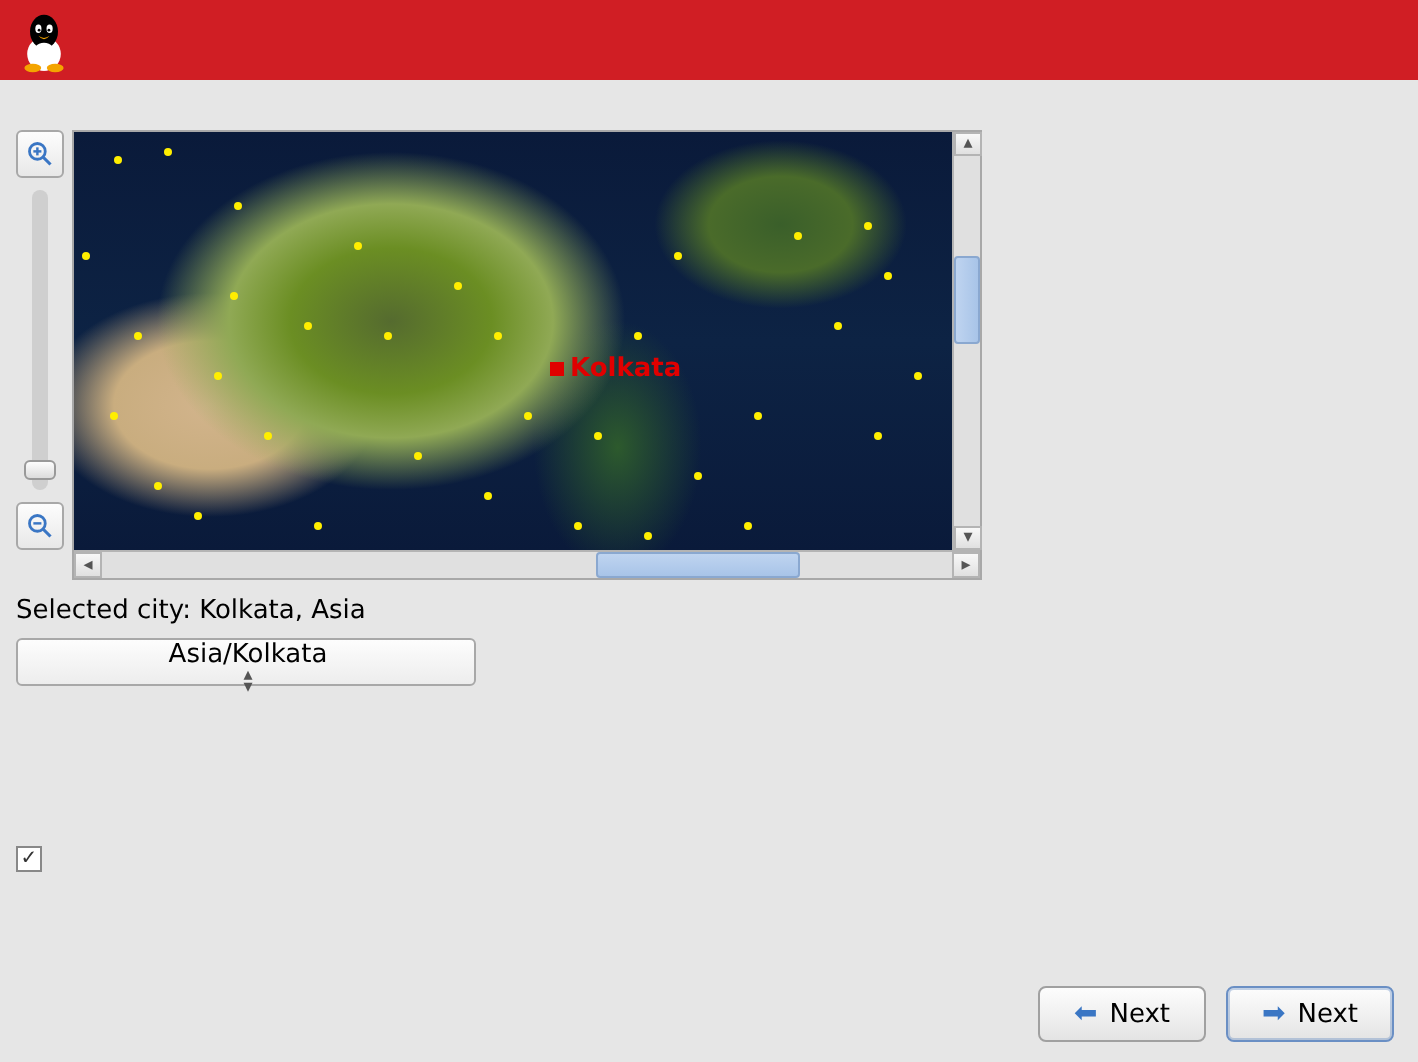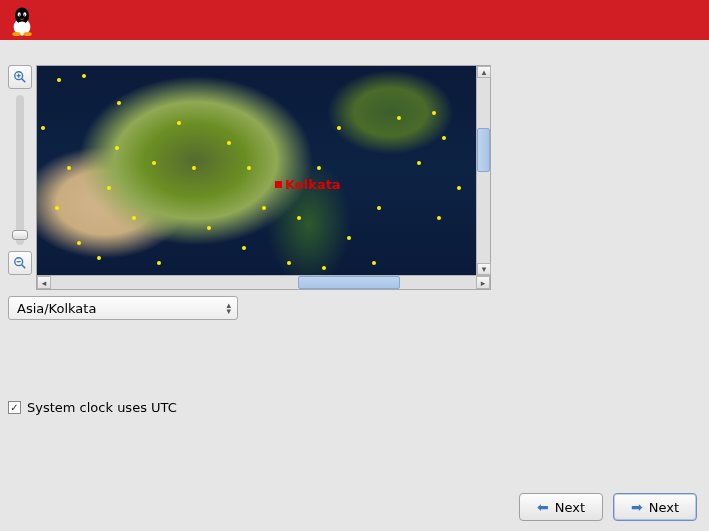--- a/index.html
+++ b/index.html
@@ -173,20 +173,21 @@
     width: 230px;
     height: 24px;
     border: 1px solid #a8a8a8;
     border-radius: 3px;
     background: linear-gradient(#fdfdfd,#ededed);
     display: flex;
     align-items: center;
     justify-content: space-between;
     padding: 0 6px 0 8px;
     cursor: pointer;
+    flex-direction: column;
   }
   .combo .spin {
     font-size: 9px;
     line-height: 6px;
     color: #555;
     display: flex;
     flex-direction: column;
   }
   .utc-row {
     margin-top: 80px;
@@ -326,32 +327,32 @@
       <div class="hscroll">
         <div class="scroll-arrow">◂</div>
         <div class="hscroll-track">
           <div class="hscroll-thumb"></div>
         </div>
         <div class="scroll-arrow">▸</div>
       </div>
     </div>
   </div>
 
+  <div class="selected-line">Selected city: Kolkata, Asia</div>
 
   <div class="combo">
     <span>Asia/Kolkata</span>
     <span class="spin">
         <span>▴</span>
         <span>▾</span>
       </span>
   </div>
 
   <div class="utc-row">
     <div class="checkbox">✓</div>
-    <span>System clock uses UTC</span>
   </div>
 </div>
 
 <div class="footer">
   <div class="btn">
     <span class="arrow-left">⬅</span>
     <span>Next</span>
   </div>
   <div class="btn next">
     <span class="arrow-right">➡</span>

